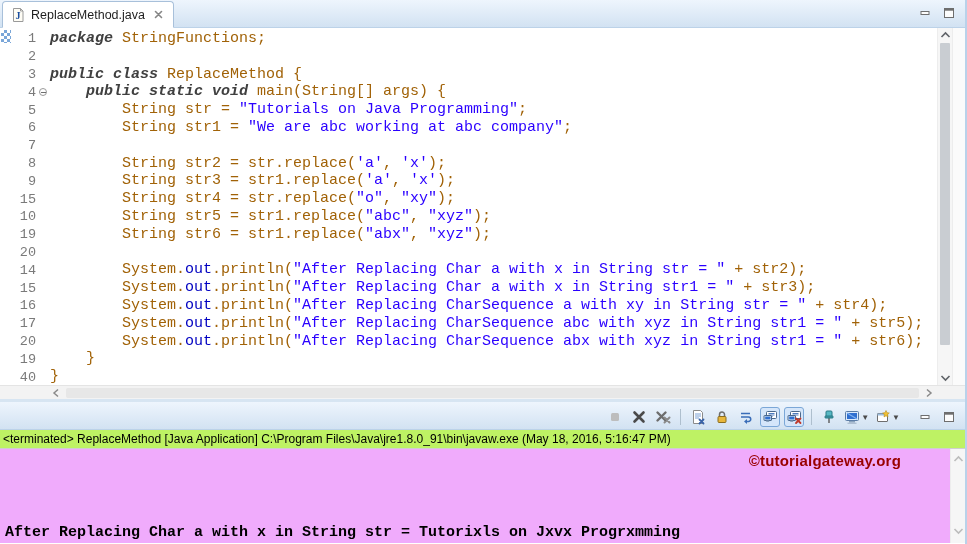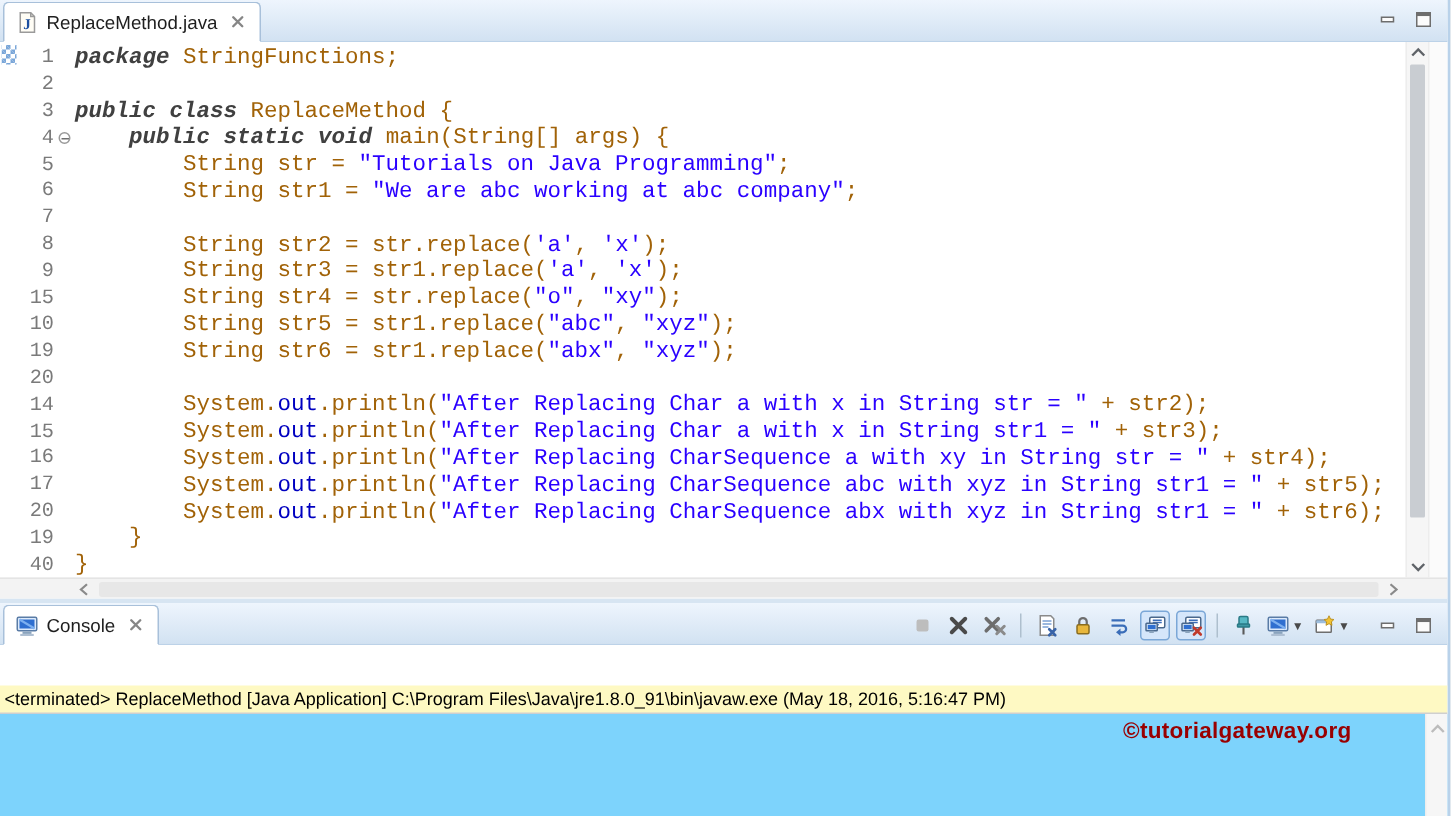--- a/index.html
+++ b/index.html
@@ -74,26 +74,26 @@
   }
   .tb-btn{
     display:inline-flex;align-items:center;justify-content:center;
     min-width:20px;height:20px;border:1px solid transparent;border-radius:3px;cursor:default;
   }
   .tb-btn.active{background:#d5e6fa;border-color:#7ba7d7;}
   .tb-btn .dd{font-size:8px;color:#4a4a4a;margin-left:1px;}
   .tb-sep{width:1px;height:16px;background:#aebfce;margin:0 3px;}
   .tb-gap{width:6px;}
   .console-status{
-    height:19px;background:#fef9c3;border-bottom:1px solid #cfcfcf;
+    height:19px;background:#bef264;border-bottom:1px solid #cfcfcf;
     font-size:12px;color:#000;display:flex;align-items:center;padding-left:3px;
-    white-space:nowrap;overflow:hidden;margin-top:27px;
+    white-space:nowrap;overflow:hidden;
   }
   .console-output{
-    position:relative;height:94px;background:#7dd3fc;padding:3px 20px 0 5px;
+    position:relative;height:94px;background:#f0abfc;padding:3px 20px 0 5px;
     font-family:"Liberation Mono",monospace;font-size:15px;line-height:18px;
     font-weight:bold;color:#000;white-space:pre;overflow:hidden;
   }
   .console-line{height:18px;}
   .watermark{
     position:absolute;top:3px;right:64px;font-family:"Liberation Sans",sans-serif;
     font-size:15px;font-weight:bold;color:#990000;letter-spacing:0.2px;
   }
   .console-vscroll{
     position:absolute;top:0;right:0;bottom:0;width:15px;background:#f6f6f6;
@@ -254,37 +254,20 @@
         <svg width="8" height="10" viewBox="0 0 8 10">
           <path d="M2 1.5L6 5 2 8.5" fill="none" stroke="#8a8a8a" stroke-width="1.5"></path>
         </svg>
       </div>
     <div style="width:28px;"></div>
   </div>
 
   <div class="sash"></div>
 
   <div class="tabbar">
-    <div class="tab">
-      <span class="ticon">
-          <svg width="16" height="16" viewBox="0 0 16 16">
-            <rect x="1.5" y="2.5" width="13" height="9" rx="1" fill="#dceafb" stroke="#5a7ca6"></rect>
-            <rect x="3" y="4" width="10" height="6" fill="#2f6fd0"></rect>
-            <path d="M3 4l10 6" stroke="#7db0f0" stroke-width="1.4"></path>
-            <rect x="5" y="12" width="6" height="1.6" fill="#8aa3bd"></rect>
-            <rect x="3.5" y="13.6" width="9" height="1.4" fill="#aebfd2"></rect>
-          </svg>
-        </span>
-      <span>Console</span>
-      <span class="tclose">
-          <svg width="9" height="9" viewBox="0 0 9 9">
-            <path d="M1.5 1.5l6 6M7.5 1.5l-6 6" stroke="#868686" stroke-width="1.6" stroke-linecap="round"></path>
-          </svg>
-        </span>
-    </div>
     <div class="console-toolbar" id="console-toolbar">
         <span class="tb-btn" title="Terminate">
           <svg width="16" height="16" viewBox="0 0 16 16">
             <rect x="4" y="4" width="8" height="8" rx="1.5" fill="#bdbdbd"></rect>
           </svg>
         </span>
         <span class="tb-btn" title="Remove Launch">
           <svg width="16" height="16" viewBox="0 0 16 16">
             <path d="M3.5 3.5l9 9M12.5 3.5l-9 9" stroke="#4a4a4a" stroke-width="2.6" stroke-linecap="round"></path>
           </svg>
@@ -380,15 +363,15 @@
   <div class="console-output" id="console-output">
     <div class="watermark">©tutorialgateway.org</div>
     <div class="console-vscroll">
       <span><svg width="11" height="8" viewBox="0 0 11 8">
             <path d="M1.5 6L5.5 2l4 4" fill="none" stroke="#bcbcbc" stroke-width="1.6"></path>
           </svg></span>
       <span><svg width="11" height="8" viewBox="0 0 11 8">
             <path d="M1.5 2l4 4 4-4" fill="none" stroke="#bcbcbc" stroke-width="1.6"></path>
           </svg></span>
     </div>
-  <div class="console-line">After Replacing Char a with x in String str1 = We xre xbc working xt xbc compxny</div></div>
+  <div class="console-line">After Replacing Char a with x in String str = Tutorixls on Jxvx Progrxmming</div><div class="console-line">After Replacing Char a with x in String str1 = We xre xbc working xt xbc compxny</div></div>
 
 </div>
 
 </body></html>

